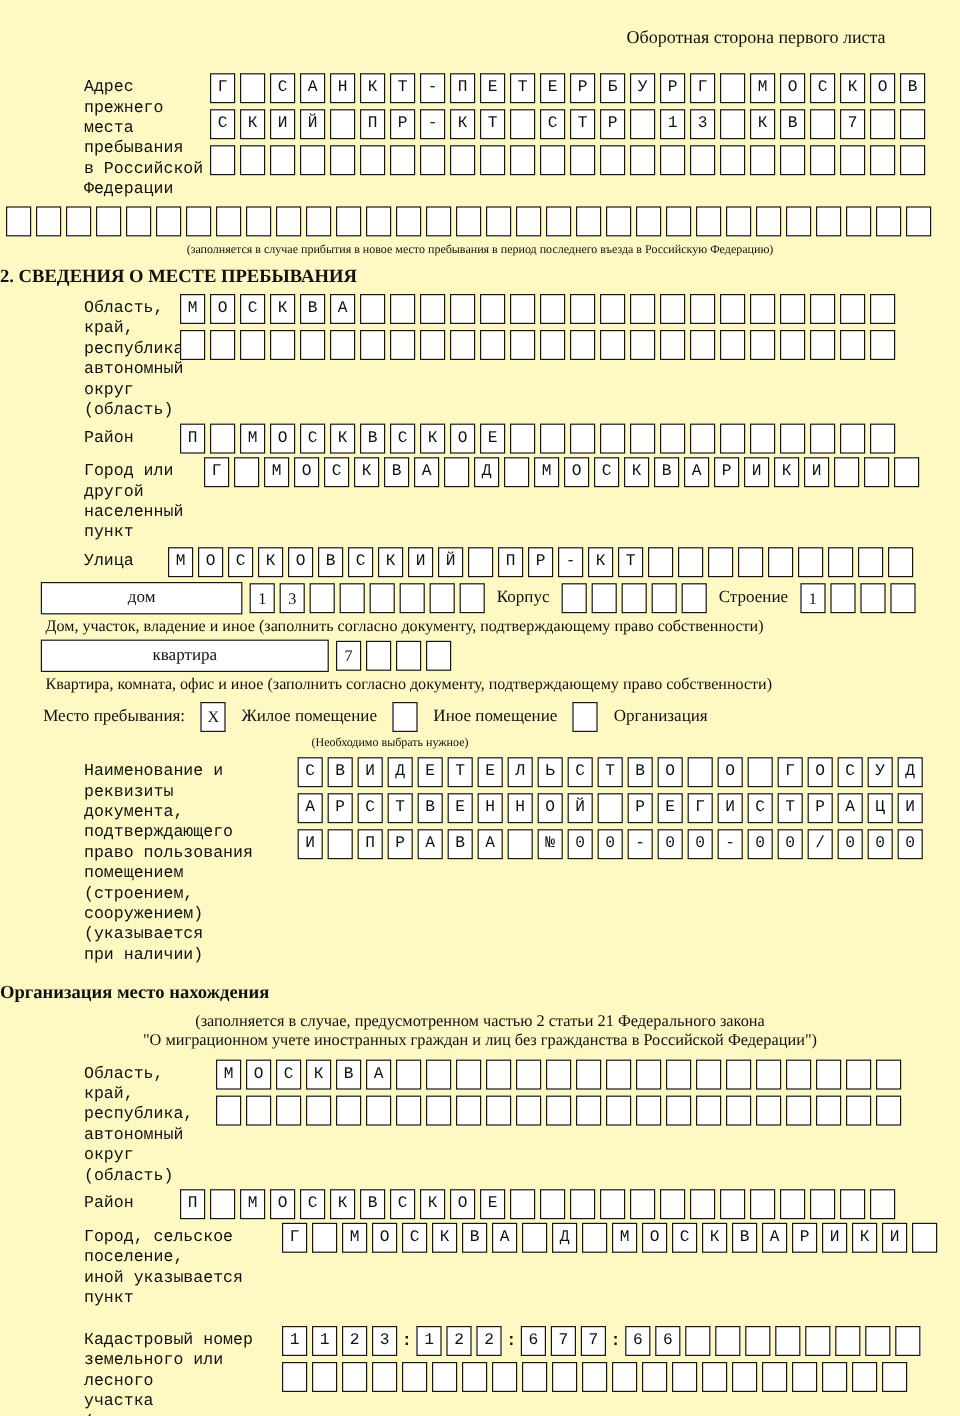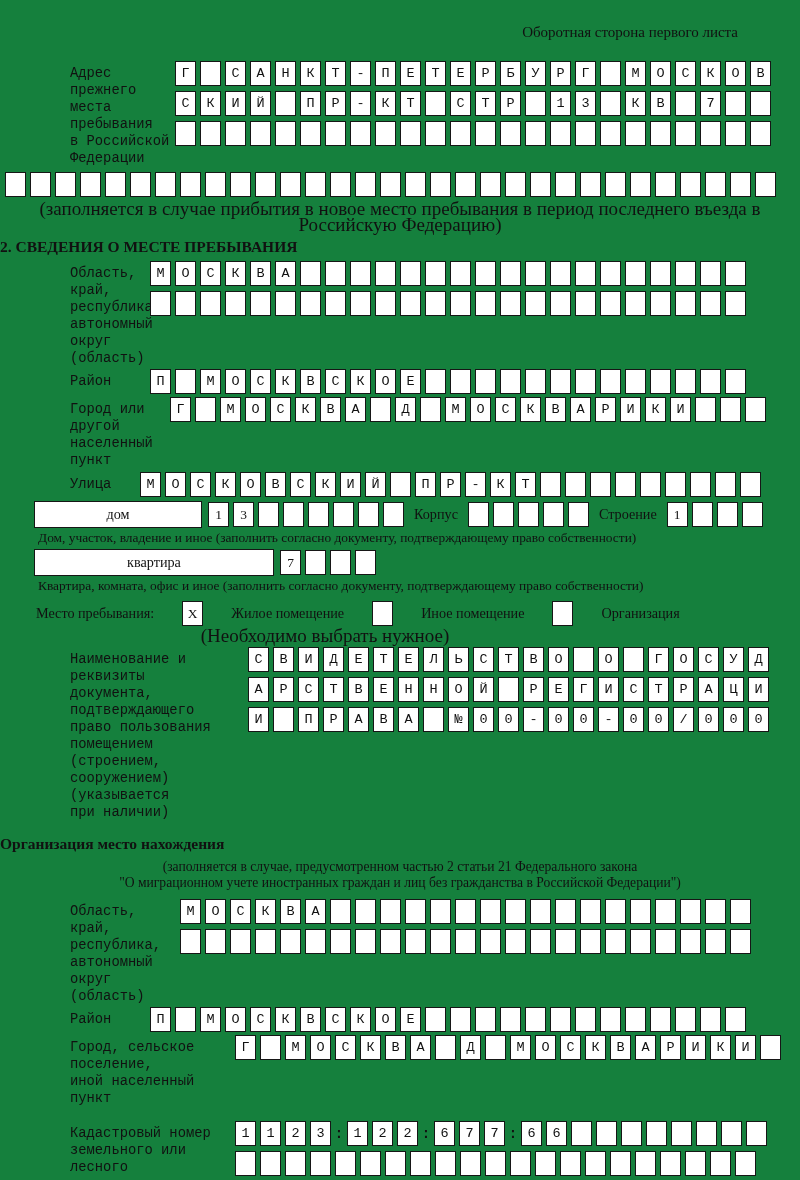--- a/index.html
+++ b/index.html
@@ -1,50 +1,50 @@
 <!DOCTYPE html>
 <html><head>
 <meta charset="utf-8">
 <style>
   html,body{margin:0;padding:0;background:#fff;}
   .sheet{
     position:relative;
     width:800px;height:1180px;
-    background:#15803d;color:#111;
+    background:#fef9c3;color:#111;
     font-family:"Liberation Serif","DejaVu Serif",serif;
     overflow:hidden;
   }
   .back-note{ text-align:right; padding:24px 62px 0 0; font-size:15px; }
   .field{ display:flex;font-family:Liberation Mono, monospace; }
   .flabel{ flex:0 0 auto; font-size:13.8px; line-height:17px; padding-top:4px; white-space:pre-line; }
   .fboxes{ display:flex; flex-direction:column; gap:5px; }
   .boxrow{ display:flex; gap:4px; }
   .cell{
     box-sizing:border-box; flex:0 0 auto;
     width:21px; height:25px;
     border:1.6px solid #161616;
     display:flex; align-items:center; justify-content:center;
     font-size:13.5px; background:#fff;
   }
   .sep{
     flex:0 0 auto; width:8px; height:25px;
     display:flex; align-items:center; justify-content:center;
     font-size:14px; font-weight:bold;
   }
-  .center-note{ text-align:center; font-size:19px; line-height:16px; white-space:pre-line; }
+  .center-note{ text-align:center; font-size:10px; line-height:16px; white-space:pre-line; }
   .sec-header{ font-weight:bold; font-size:15.5px; }
   .small-note{ font-size:13.4px; margin-left:38px; }
   .specrow{ display:flex; align-items:center; gap:6px; }
   .bigbox{
     box-sizing:border-box; border:1.8px solid #161616; height:27px;
     display:flex; align-items:center; justify-content:center;
     font-size:14.2px; background:#fff;
   }
   .inlabel{ font-size:14.2px; padding:0 4px; }
-  .mesto-row{ display:flex; align-items:center; gap:28px; font-size:14.2px; }
+  .mesto-row{ display:flex; align-items:center; gap:13px; font-size:14.2px; }
   .stamp-box{
     box-sizing:border-box;
     margin:4px 0 0 395px; width:357px; height:175px;
     border:2px solid #161616; background:#fff;
   }
 </style>
 </head>
 <body>
 
 <div class="sheet">
@@ -561,21 +561,21 @@
           <span class="cell"></span>
           <span class="cell"></span>
           <span class="cell"></span>
           <span class="cell"></span>
         </div>
     </div>
   </div>
 
   <div class="field" style="margin:3px 0 0 70px">
     <div class="flabel" style="width:165px">Город, сельское поселение,
-иной населенный пункт</div>
+иной указывается пункт</div>
     <div class="fboxes">
       <div class="boxrow">
           <span class="cell">Г</span>
           <span class="cell"></span>
           <span class="cell">М</span>
           <span class="cell">О</span>
           <span class="cell">С</span>
           <span class="cell">К</span>
           <span class="cell">В</span>
           <span class="cell">А</span>

